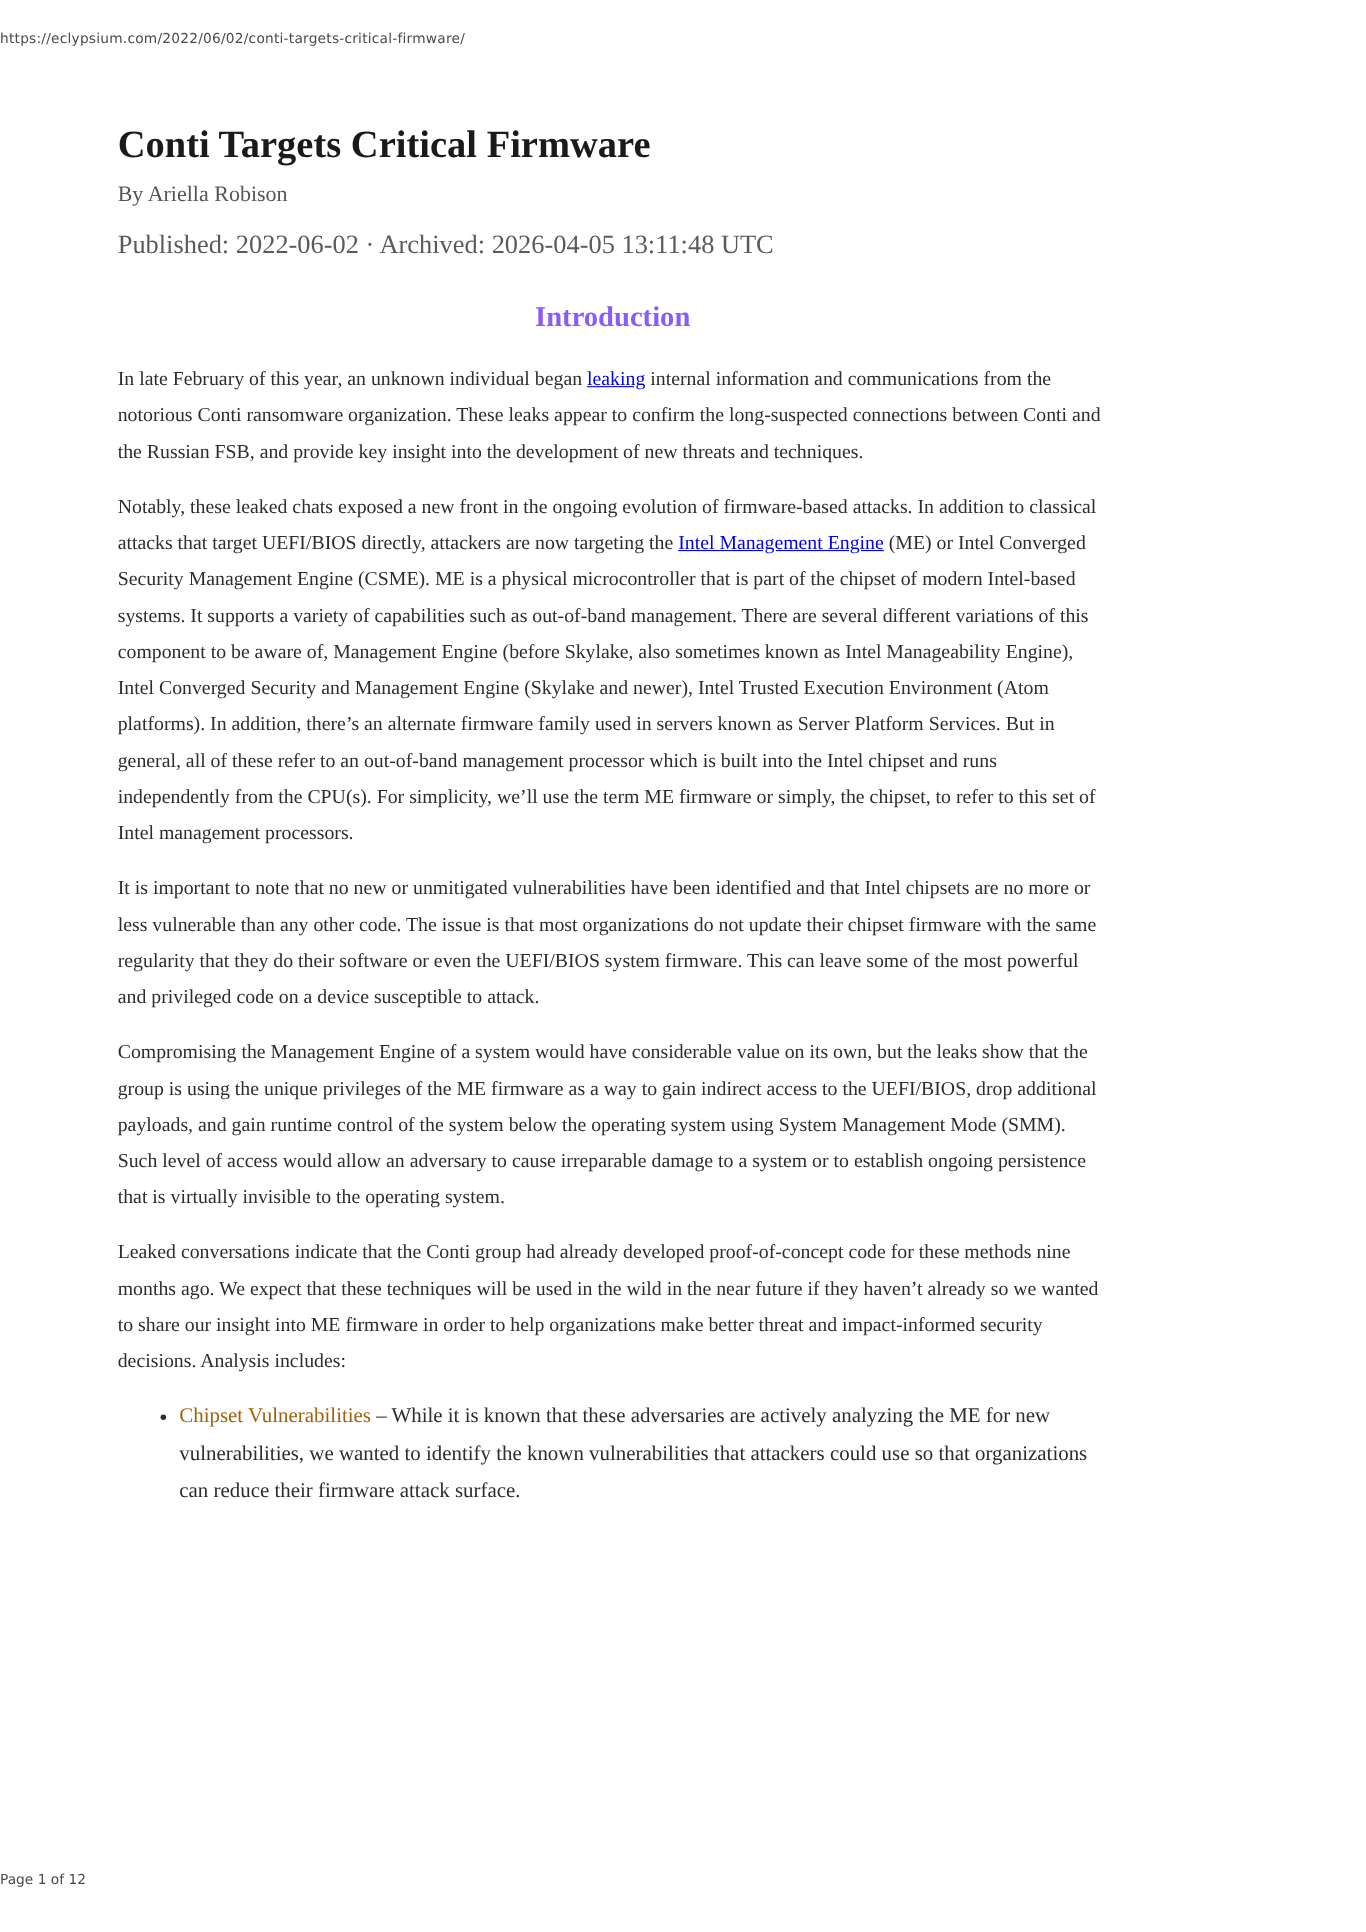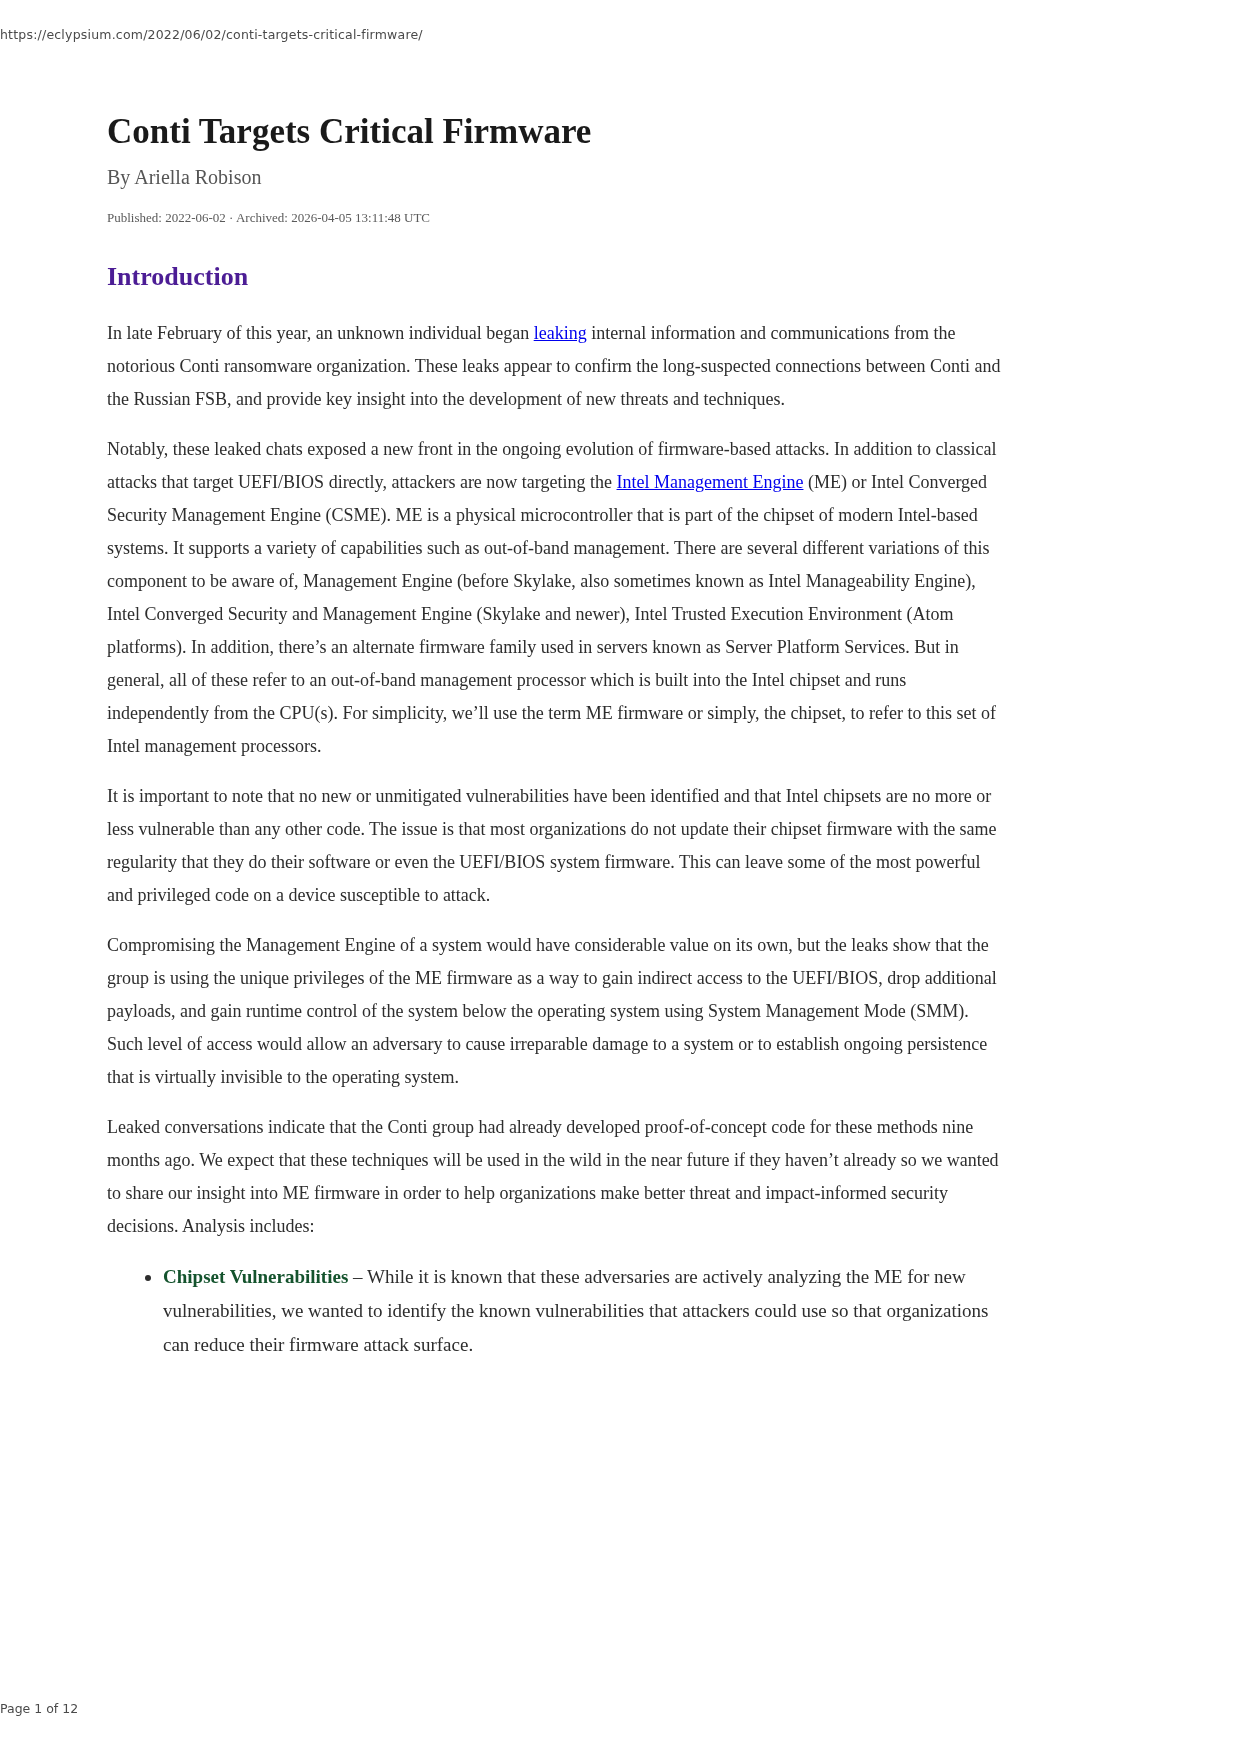--- a/index.html
+++ b/index.html
@@ -39,45 +39,46 @@
     line-height: 1.15;
     color: #1a1a1a;
   }
   .byline {
     margin-top: 14px;
     font-size: 20px;
     color: #555555;
   }
   .meta {
     margin-top: 21px;
-    font-size: 13px;
+    font-size: 24px;
     color: #5a5a5a;
   }
   h2.section-heading {
     margin: 36px 0 5px 0;
     font-weight: 700;
     font-size: 26px;
-    color: #4c1d95;
+    color: #8b5cf6;
+    text-align: center;
   }
   .article-body p {
     margin: 17px 0 0 0;
     font-size: 18px;
     line-height: 33px;
     color: #2d2d2d;
   }
   .article-body p:first-child {
     margin-top: 25px;
   }
   .article-body a {
     color: #0000ee;
     text-decoration: underline;
   }
   .article-body strong {
-    font-weight: 700;
-    color: #14532d;
+    font-weight: 400;
+    color: #a16207;
   }
   .article-body ul {
     margin: 17px 0 0 0;
     padding: 0 0 0 56px;
   }
   .article-body li {
     font-size: 19px;
     line-height: 34px;
     margin-top: 6px;
     color: #2d2d2d;

